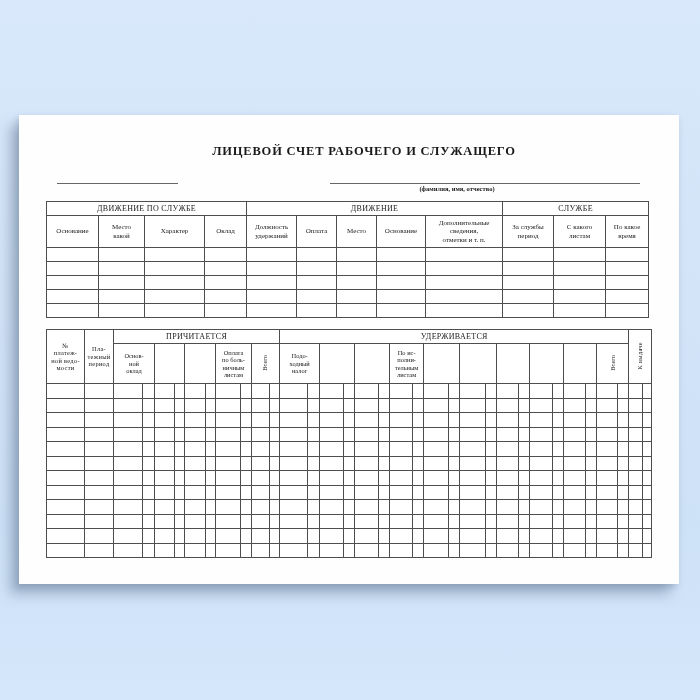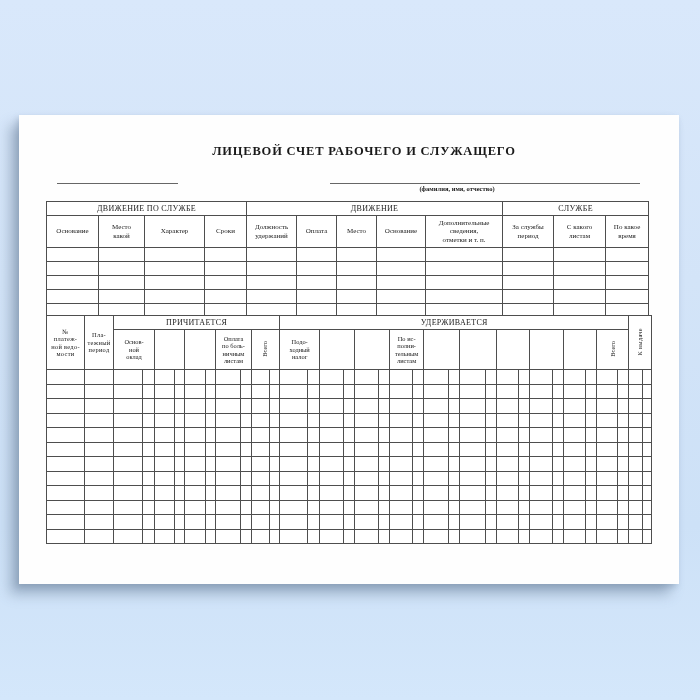--- a/index.html
+++ b/index.html
@@ -21,21 +21,21 @@
   .line{position:absolute;border-bottom:1px solid #666;height:0;}
   .line-left{left:38px;top:68px;width:121px;}
   .line-right{left:311px;top:68px;width:310px;}
   .line-caption{
     position:absolute;left:311px;top:70px;width:310px;
     text-align:center;padding-right:56px;box-sizing:border-box;
     font-size:6.5px;font-weight:bold;
   }
   table{border-collapse:collapse;table-layout:fixed;position:absolute;left:27px;background:#fff;}
   .t1{top:86px;width:602px;}
-  .t2{top:200px;width:605px;}
+  .t2{top:214px;width:605px;}
   th,td{border:1px solid #4e4e4e;padding:0;margin:0;overflow:hidden;}
   table{border:1.5px solid #2f2f2f;}
   th{font-weight:normal;text-align:center;vertical-align:middle;margin-top:46px;}
   tr.sec th{height:13px;font-size:8px;letter-spacing:.3px;}
   .t1 tr.hdr th{height:31px;font-size:7px;line-height:1.18;white-space:pre-line;}
   .t2 tr.hdr th{height:39px;font-size:6.4px;line-height:1.15;white-space:pre-line;}
   .t1 tr.empty{height:14px;}
   .t2 tr.empty{height:14.5px;}
   td.kop{border-left:1px solid #7e7e7e;}
   .vert{writing-mode:vertical-rl;transform:rotate(180deg);display:inline-block;line-height:1;font-size:6.4px;white-space:nowrap;}
@@ -70,21 +70,21 @@
       <tr class="sec">
         <th colspan="4">ДВИЖЕНИЕ ПО СЛУЖБЕ</th>
         <th colspan="5">ДВИЖЕНИЕ</th>
         <th colspan="3">СЛУЖБЕ</th>
       </tr>
       <tr class="hdr">
         <th>Основание</th>
         <th>Место
 какой</th>
         <th>Характер</th>
-        <th>Сроки</th>
+        <th>Оклад</th>
         <th>Должность
 удержаний</th>
         <th>Оплата</th>
         <th>Место</th>
         <th>Основание</th>
         <th>Дополнительные
 сведения,
 отметки и т. п.</th>
         <th>За службы
 период</th>

